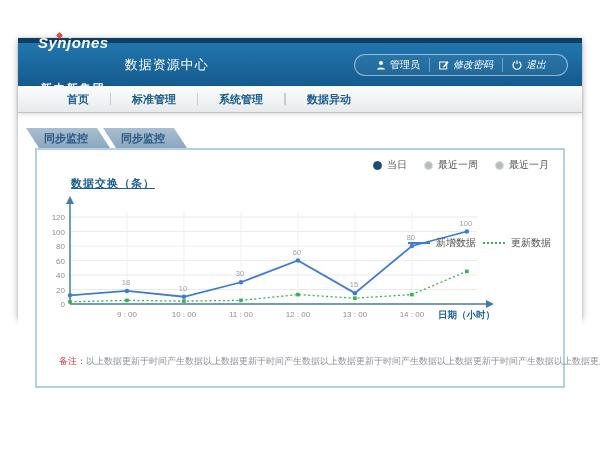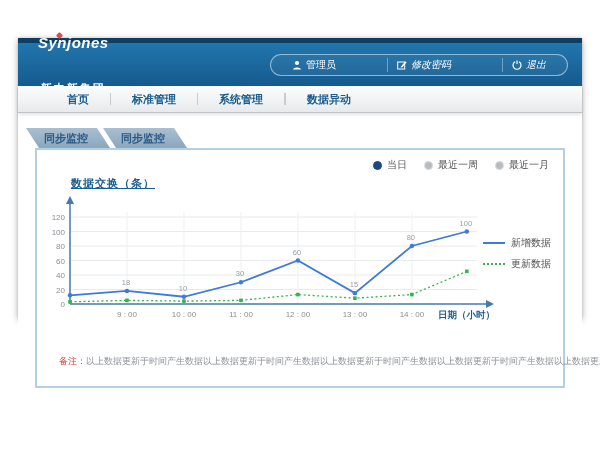--- a/index.html
+++ b/index.html
@@ -13,21 +13,21 @@
   .header { position:relative; height:43px;
     background:linear-gradient(#2176ad,#155a8e); display:flex; align-items:center; }
   .logo { position:relative; margin-left:20px; color:#fff; line-height:1.05; text-align:center; }
   .logo-line1 { font-size:15px; font-weight:bold; font-style:italic; letter-spacing:.5px; }
   .logo-dot { position:absolute; left:19px; top:-2px; width:5px; height:5px;
     background:#e8483f; border-radius:1px; transform:rotate(45deg); }
   .logo-line2 { font-size:11px; font-weight:bold; letter-spacing:2px;margin-top:32px; }
   .app-title { color:#ffffff; font-size:13px; margin-left:16px; letter-spacing:1px; }
   .user-pill { position:absolute; right:14px; top:50%; transform:translateY(-50%);
     display:flex; align-items:center; border:1px solid rgba(255,255,255,.5);
-    border-radius:12px; padding:3px 12px; background:rgba(255,255,255,.05);gap:42px; }
+    border-radius:12px; padding:3px 12px; background:rgba(255,255,255,.05); }
   .user-item { display:flex; align-items:center; gap:4px; color:#fff; font-size:10px;
     padding:0 9px; cursor:pointer; white-space:nowrap; }
   .user-item + .user-item { border-left:1px solid rgba(255,255,255,.35);font-style:italic; }
   .uicon { display:inline-flex; width:10px; height:10px; }
   .uicon svg { width:10px; height:10px; }
   
   .nav { height:27px; background:linear-gradient(#fcfdfd,#e7eaec);
     border-bottom:1px solid #bfc4c8; box-shadow:0 2px 3px rgba(0,0,0,.10);
     display:flex; align-items:center; padding-left:28px; position:relative; z-index:5; }
   .nav-item { font-size:11px; font-weight:bold; color:#1a5c8e; padding:0 21px;
@@ -57,40 +57,41 @@
     background:#b7bcc1; border:1px solid #d7dadd; }
   .filter-opt.selected .radio-dot { background:#1e4a7a; border-color:#1e4a7a; }
   .y-axis-title { position:absolute; left:34px; top:26px; font-size:11px;
     font-weight:bold; color:#1b5e90; letter-spacing:1px;text-decoration:underline; }
   .chart-wrap { position:absolute; left:0; top:42px; width:460px; height:140px; }
   svg.chart text { font-family:"Liberation Sans","DejaVu Sans",sans-serif; }
   svg.chart .tick { font-size:8px; fill:#8a8f94; }
   svg.chart .pt-label { font-size:7.5px; fill:#9aa0a5; }
   svg.chart .axis-title { font-size:9.5px; font-weight:bold; fill:#1b5e90; }
   .legend { position:absolute; right:12px; top:86px; display:flex;
-    flex-direction:column; gap:7px; }
+    flex-direction:row; gap:7px; }
   .legend-row { display:flex; align-items:center; gap:6px; }
   .legend-swatch { width:22px; height:0; }
   .legend-label { font-size:10px; color:#555; white-space:nowrap; }
   .note { position:absolute; left:22px; bottom:18px; font-size:9px; color:#8d9298;
     white-space:nowrap; }
   .note-prefix { color:#cc3b36; }
 </style>
 </head>
 <body>
 
 <div class="app-window">
   <div class="top-strip"></div>
 
   <div class="header">
     <div class="logo">
       <div class="logo-dot"></div>
       <div class="logo-line1">Synjones</div>
       <div class="logo-line2">新中新集团</div>
     </div>
+    <div class="app-title">数据资源中心</div>
 
     <div class="user-pill">
       <div class="user-item">
         <span class="uicon">
           <svg viewBox="0 0 10 10">
               <circle cx="5" cy="3" r="2.1" fill="#fff"></circle>
               <path d="M1 9.6 C1 6.8 9 6.8 9 9.6 Z" fill="#fff"></path>
             </svg>
         </span>
         <span>管理员</span>

